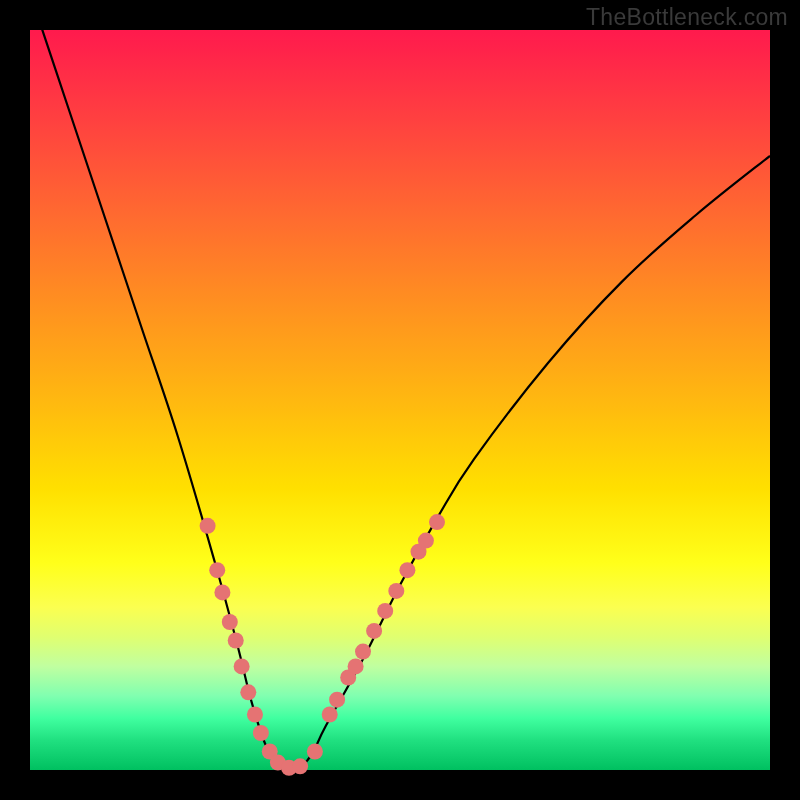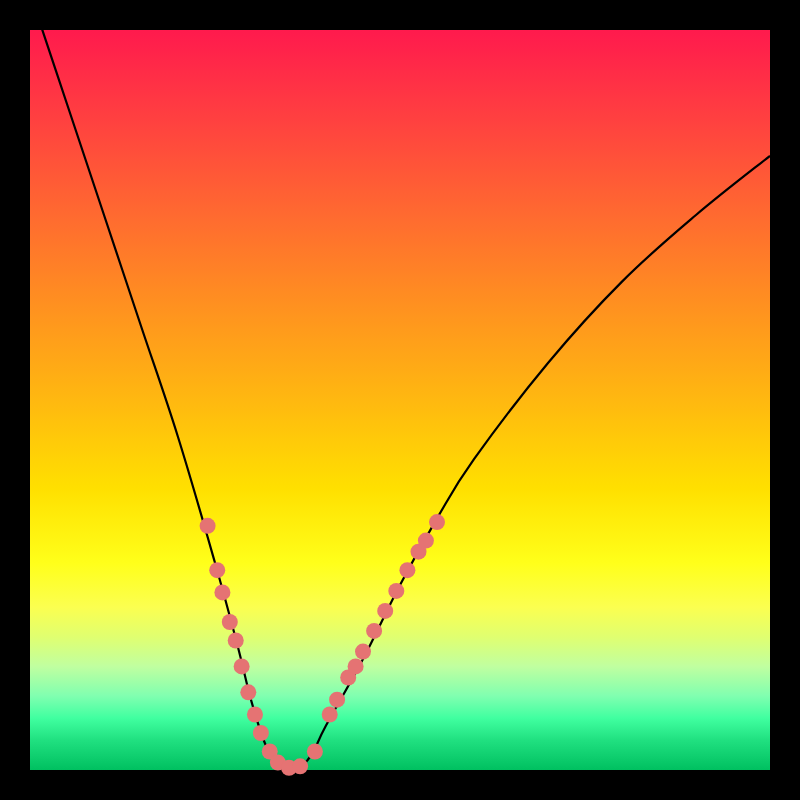--- a/index.html
+++ b/index.html
@@ -58,20 +58,21 @@
     left: 0;
     width: 740px;
     height: 740px;
     overflow: visible;
   }
 </style>
 </head>
 <body>
 
 <div class="frame">
+  <div class="watermark">TheBottleneck.com</div>
   <div class="plot-area">
     <svg class="curve" viewBox="0 0 740 740">
       <g id="curve-group">
           <path d="M 0 -37 C 6.66 -17.02, 23.68 34.04, 37 74 C 50.32 113.96000000000001, 60.68 145.04, 74 185 C 87.32 224.96, 97.68 256.04, 111 296 C 124.32 335.96, 134.68 364.37600000000003, 148 407 C 161.32 449.62399999999997, 174.344 495.50399999999996, 185 532.8 C 195.656 570.096, 200.54000000000002 588.892, 207.20000000000002 614.2 C 213.86 639.508, 216.672 654.752, 222 673.4 C 227.328 692.048, 231.472 705.8119999999999, 236.8 717.8 C 242.12800000000001 729.788, 246.27200000000002 736.004, 251.60000000000002 740 C 256.928 743.996, 261.072 742.664, 266.4 740 C 271.72799999999995 737.336, 275.87199999999996 733.192, 281.2 725.2 C 286.528 717.2080000000001, 286.676 712.916, 296 695.6 C 305.324 678.284, 319.68 654.308, 333 629 C 346.32 603.692, 356.68 580.308, 370 555 C 383.32 529.692, 393.68000000000006 511.044, 407.00000000000006 488.4 C 420.32000000000005 465.756, 424.02 457.17199999999997, 444 429.2 C 463.98 401.228, 491.36 364.96799999999996, 518 332.99999999999994 C 544.64 301.0319999999999, 565.36 278.23999999999995, 592 251.59999999999997 C 618.64 224.95999999999998, 639.36 207.64399999999998, 666 185 C 692.64 162.35600000000002, 726.68 136.45600000000005, 740 125.80000000000007" fill="none" stroke="#000" stroke-width="2.2"></path>
         </g>
       <g id="marker-group">
           <circle cx="177.6" cy="495.79999999999995" r="8" fill="#e57373"></circle>
           <circle cx="187.22" cy="540.2" r="8" fill="#e57373"></circle>
           <circle cx="192.4" cy="562.4" r="8" fill="#e57373"></circle>
           <circle cx="199.8" cy="592" r="8" fill="#e57373"></circle>

